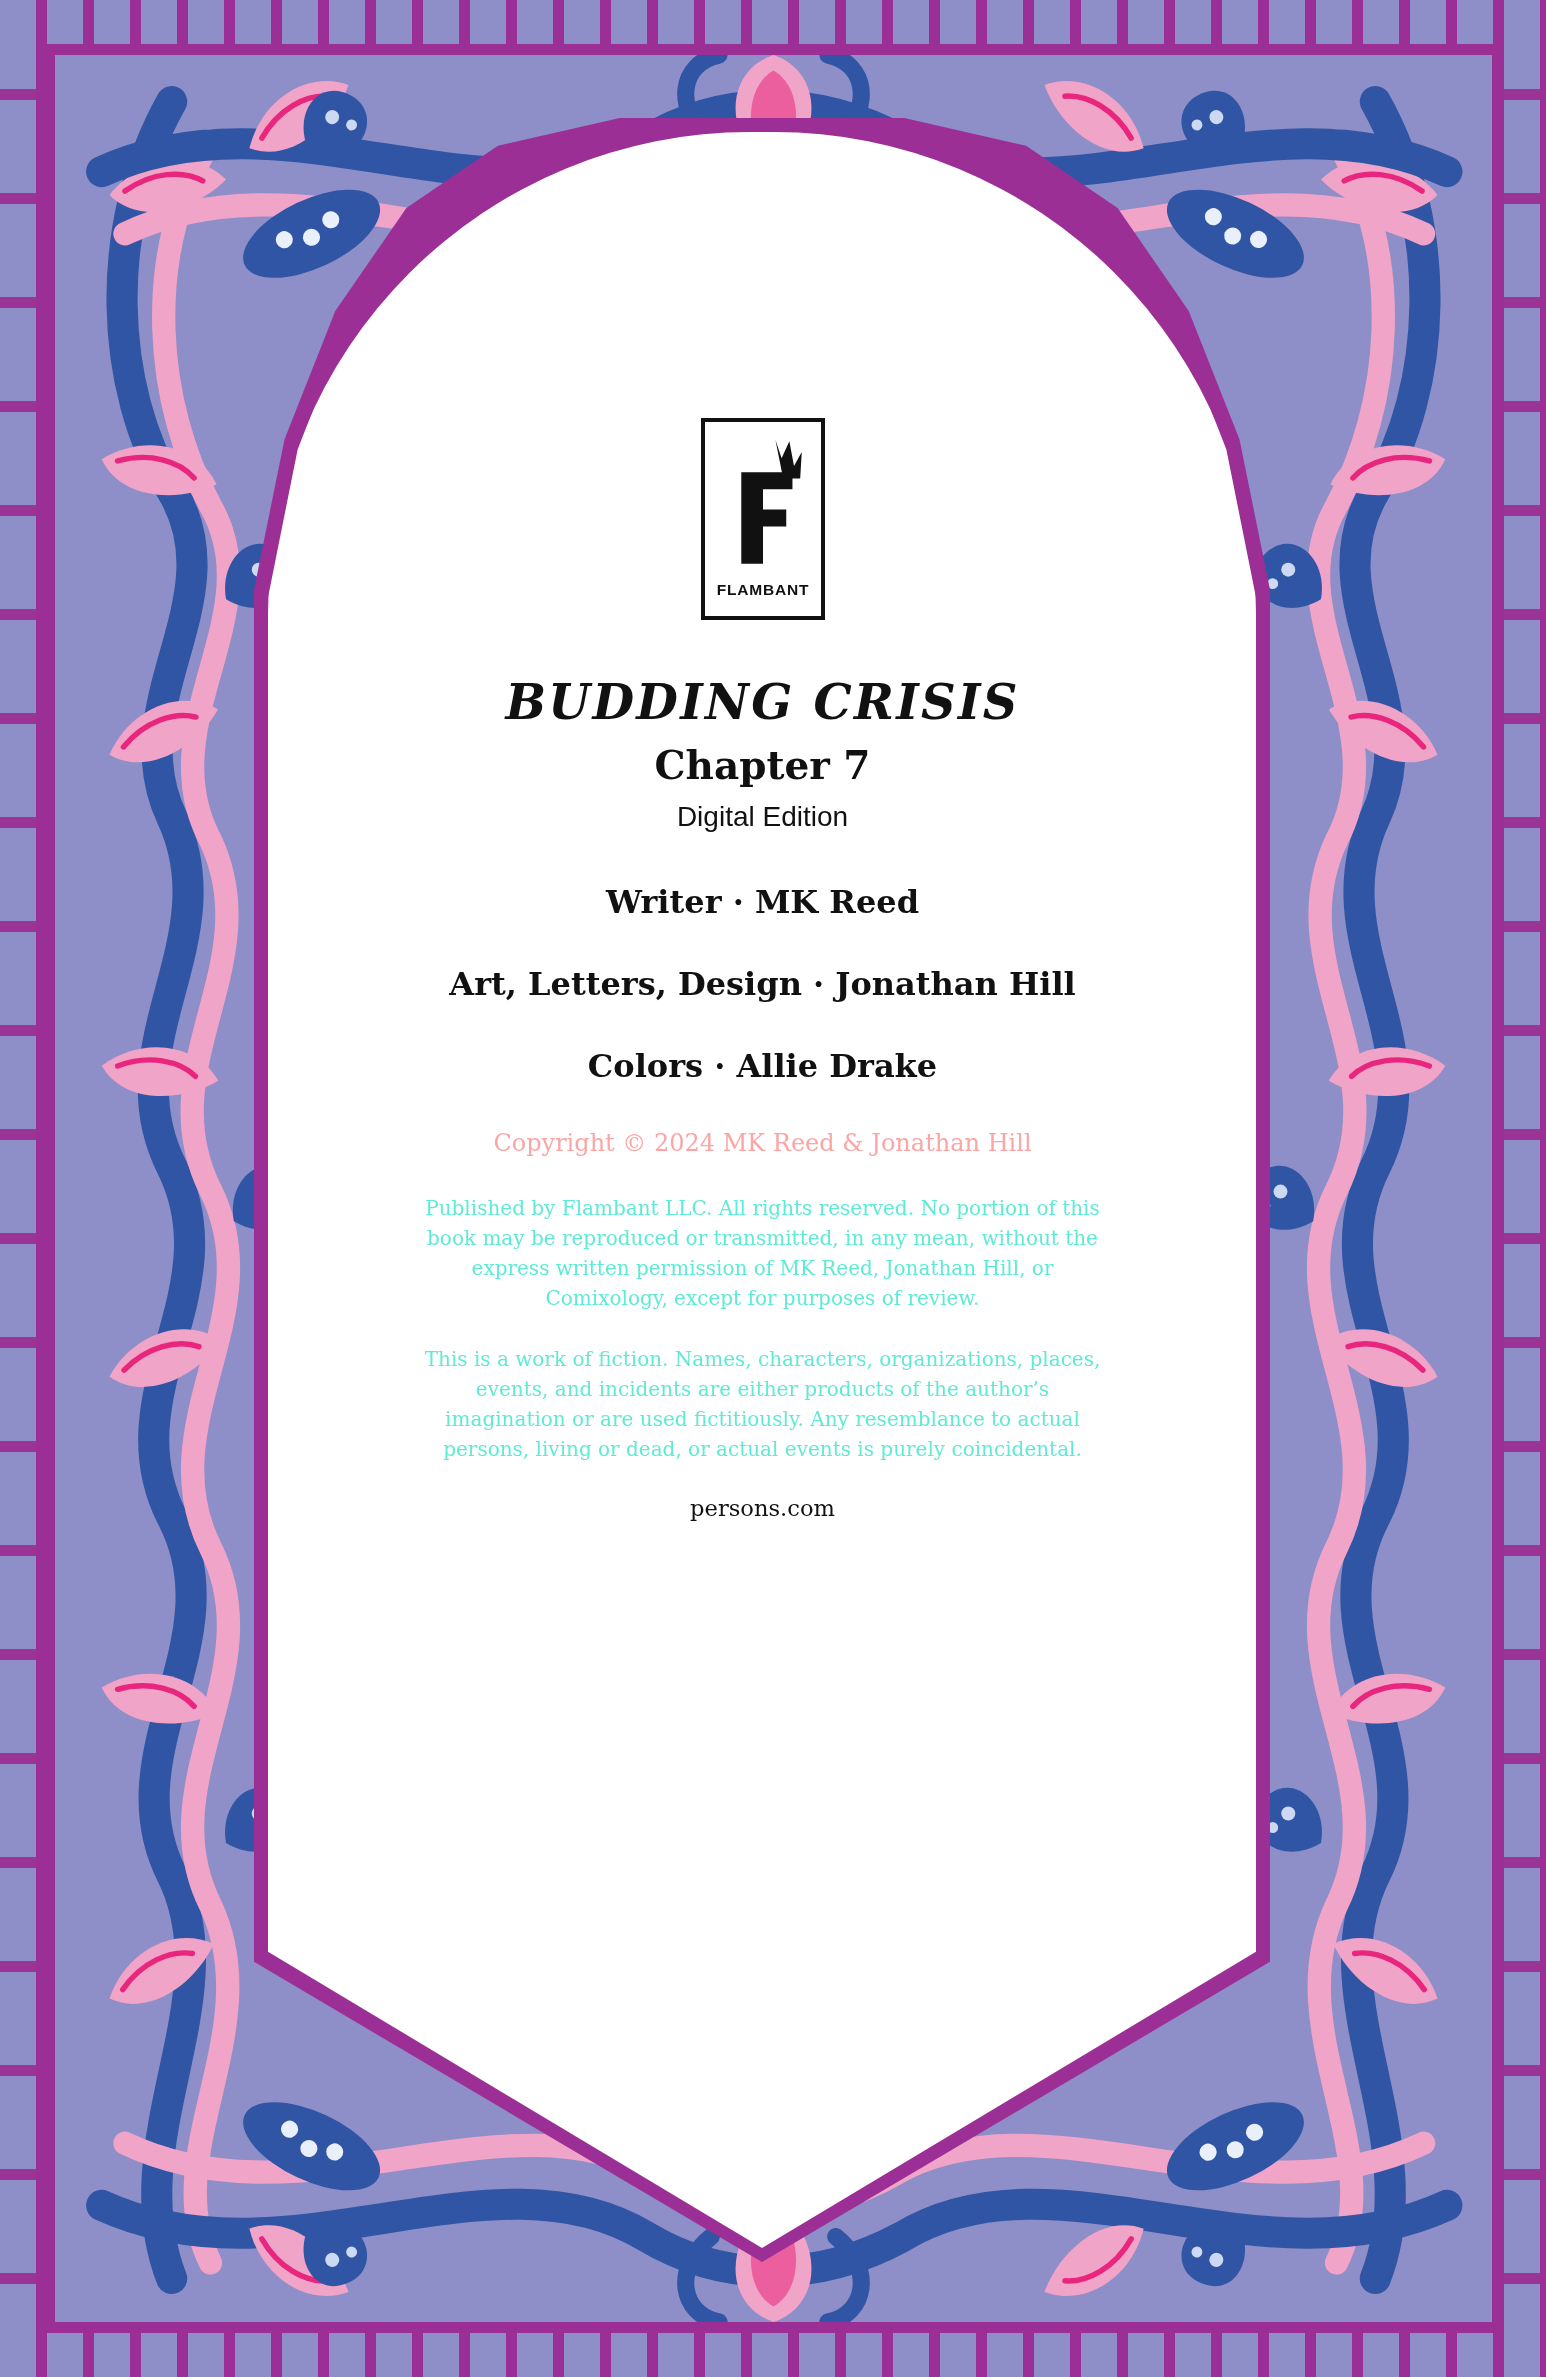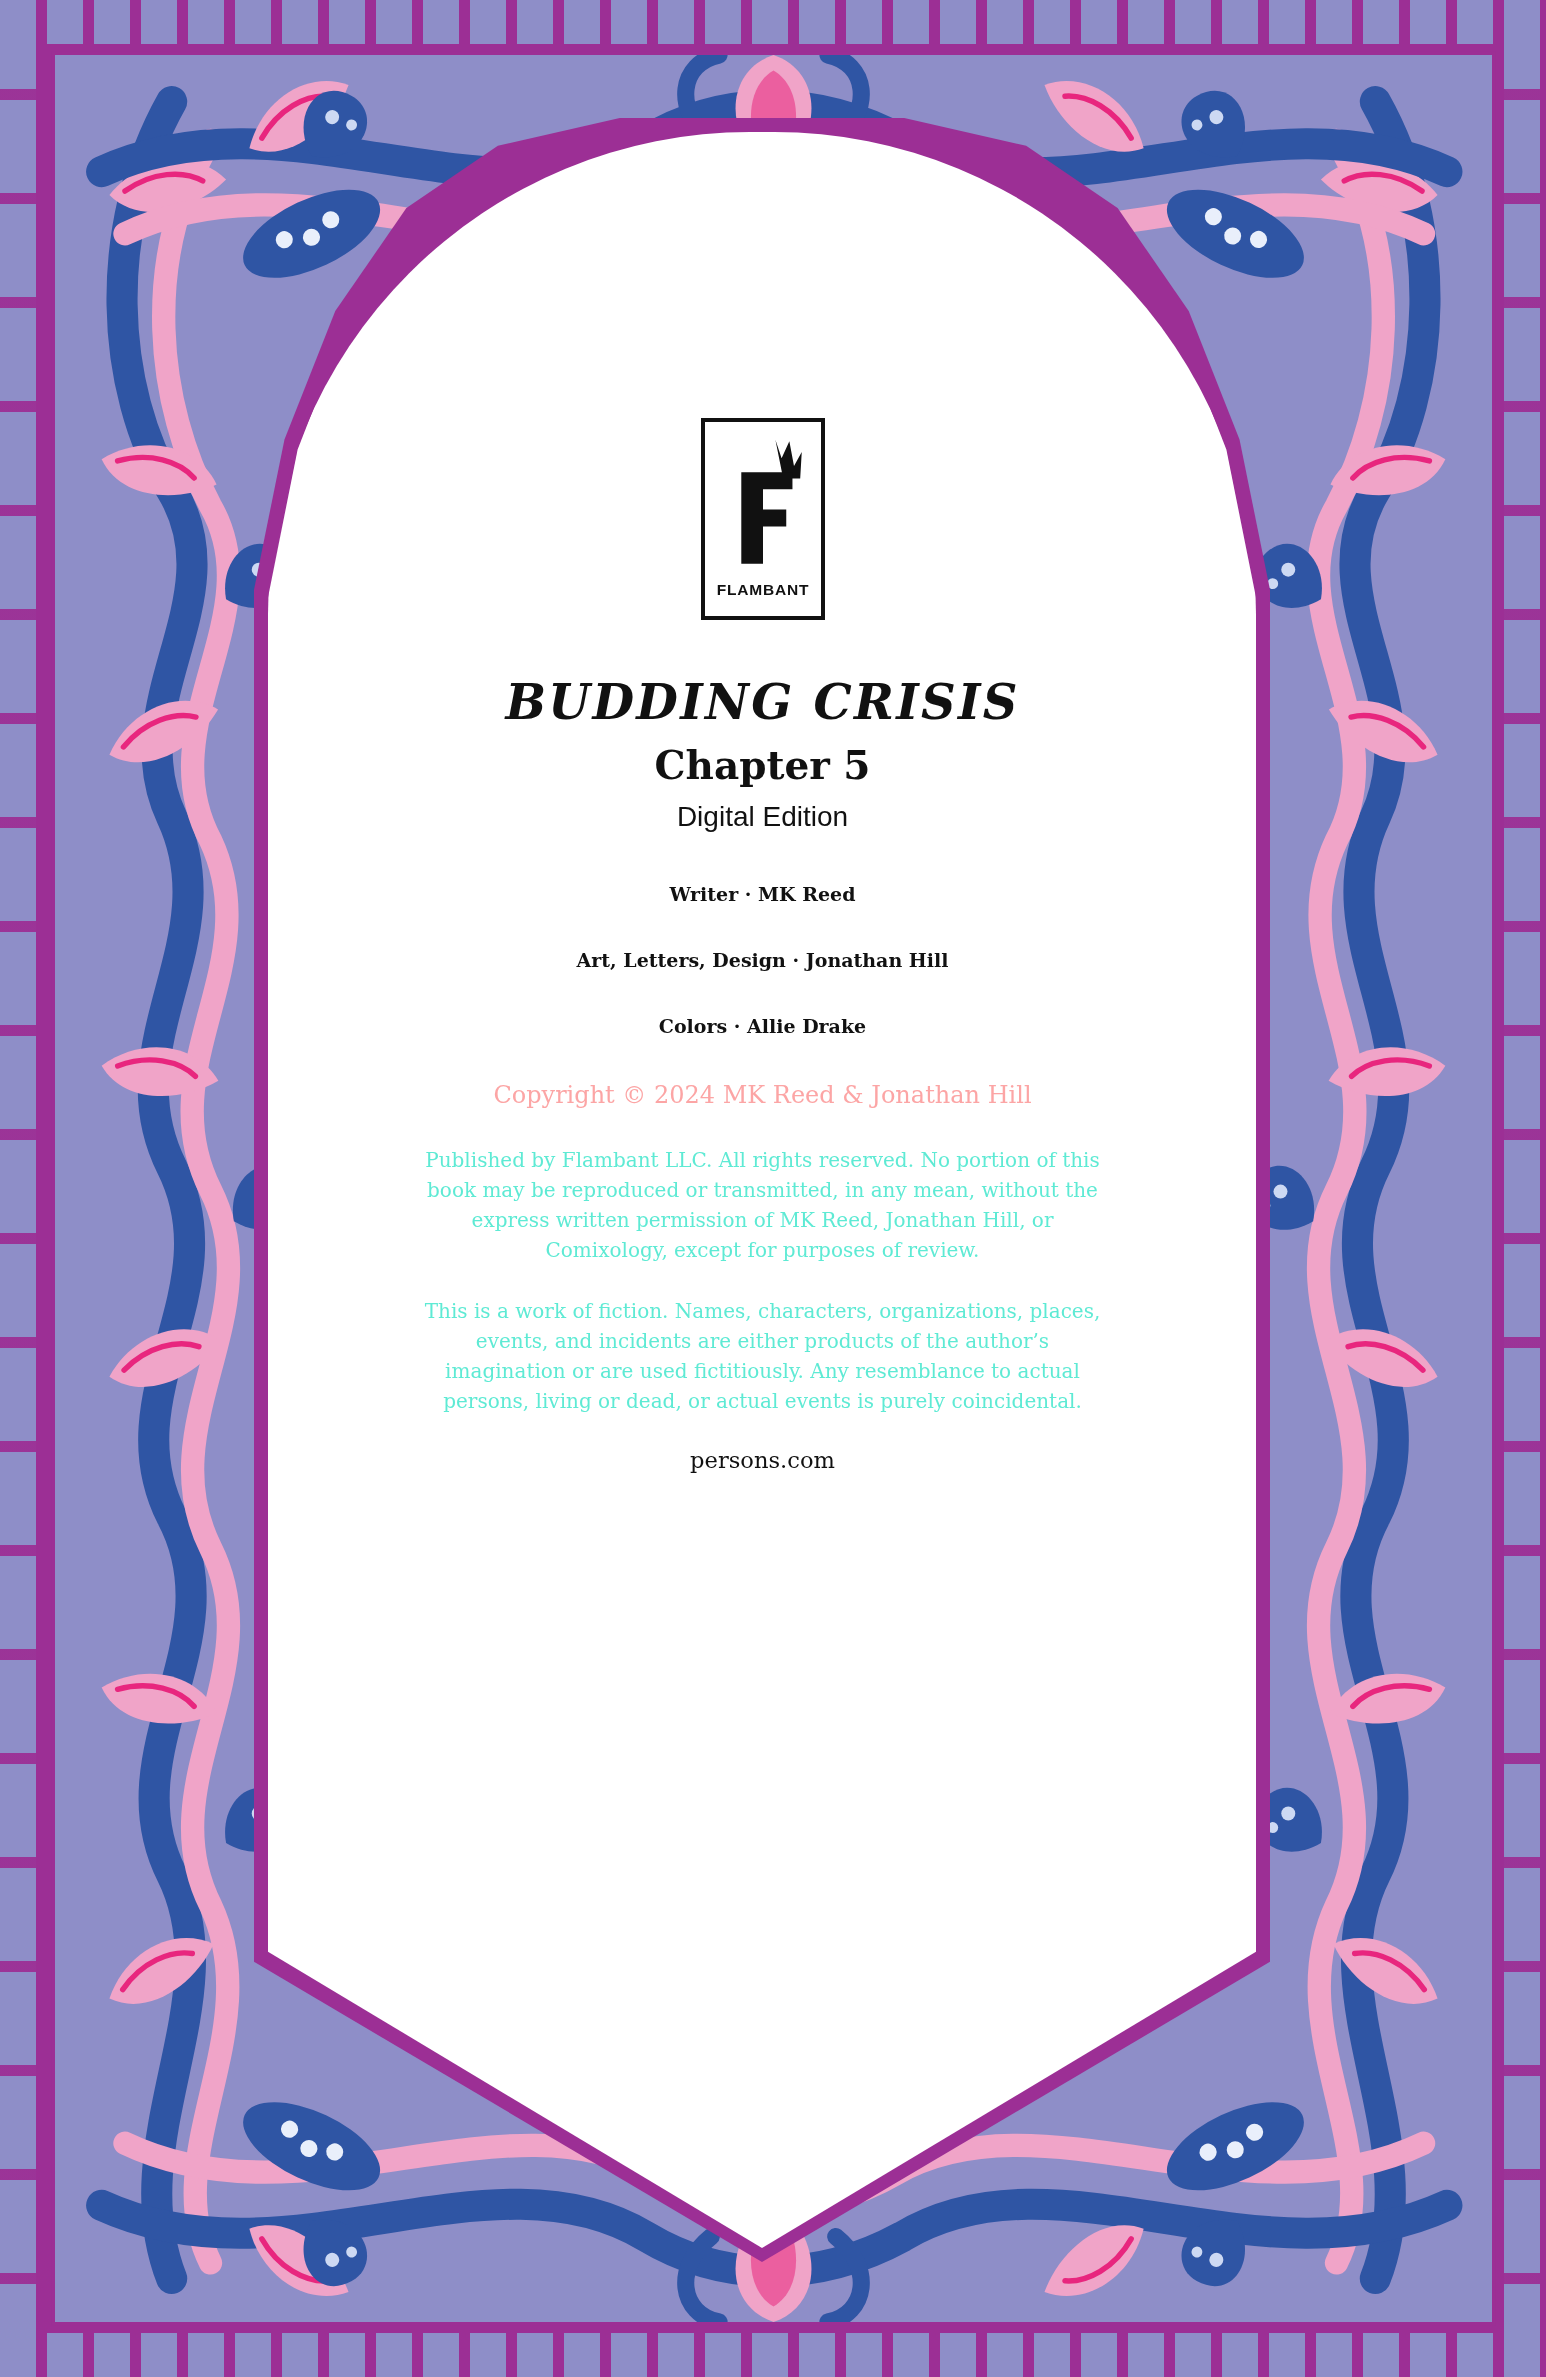--- a/index.html
+++ b/index.html
@@ -145,21 +145,21 @@
   .edition {
     font-family: Liberation Sans, sans-serif;
     font-size: 28px;
     margin: 0 0 50px 0;
     color: #111;
   }
 
   .credit {
     font-family: "DejaVu Serif", serif;
     font-weight: bold;
-    font-size: 19px;
+    font-size: 32px;
     margin: 0 0 44px 0;
     color: #111;
     text-align: center;
   }
   .credit:last-of-type { margin-bottom: 37px; }
 
   .copyright {
     font-family: "DejaVu Serif", serif;
     font-size: 24px;
     margin: 7.8px 0 36px 0;
@@ -380,21 +380,21 @@
     <div class="logo">
       <div class="logo-box"></div>
       <svg viewBox="0 0 160 260">
         <path d="M96 28 L104 52 L114 30 L120 62 L130 44 L128 78 L106 78 Z" fill="#111"></path>
         <path d="M52 70 L118 70 L118 92 L80 92 L80 118 L110 118 L110 140 L80 140 L80 188 L52 188 Z" fill="#111"></path>
         <text x="80" y="228" font-family="&quot;Liberation Sans&quot;, sans-serif" font-size="20" font-weight="bold" letter-spacing="1" text-anchor="middle" fill="#111">FLAMBANT</text>
       </svg>
     </div>
 
     <h1 class="title">BUDDING CRISIS</h1>
-    <h2 class="chapter">Chapter 5</h2>
+    <h2 class="chapter">Chapter 7</h2>
     <div class="edition">Digital Edition</div>
 
     <div class="credit">Writer · MK Reed</div>
     <div class="credit">Art, Letters, Design · Jonathan Hill</div>
     <div class="credit">Colors · Allie Drake</div>
 
     <div class="copyright">Copyright © 2024 MK Reed &amp; Jonathan Hill</div>
 
     <p class="legal">Published by Flambant LLC. All rights reserved. No portion of this book may be reproduced or transmitted, in any mean, without the express written permission of MK Reed, Jonathan Hill, or Comixology, except for purposes of review.</p>
     <p class="legal">This is a work of fiction. Names, characters, organizations, places, events, and incidents are either products of the author’s imagination or are used fictitiously. Any resemblance to actual persons, living or dead, or actual events is purely coincidental.</p>

